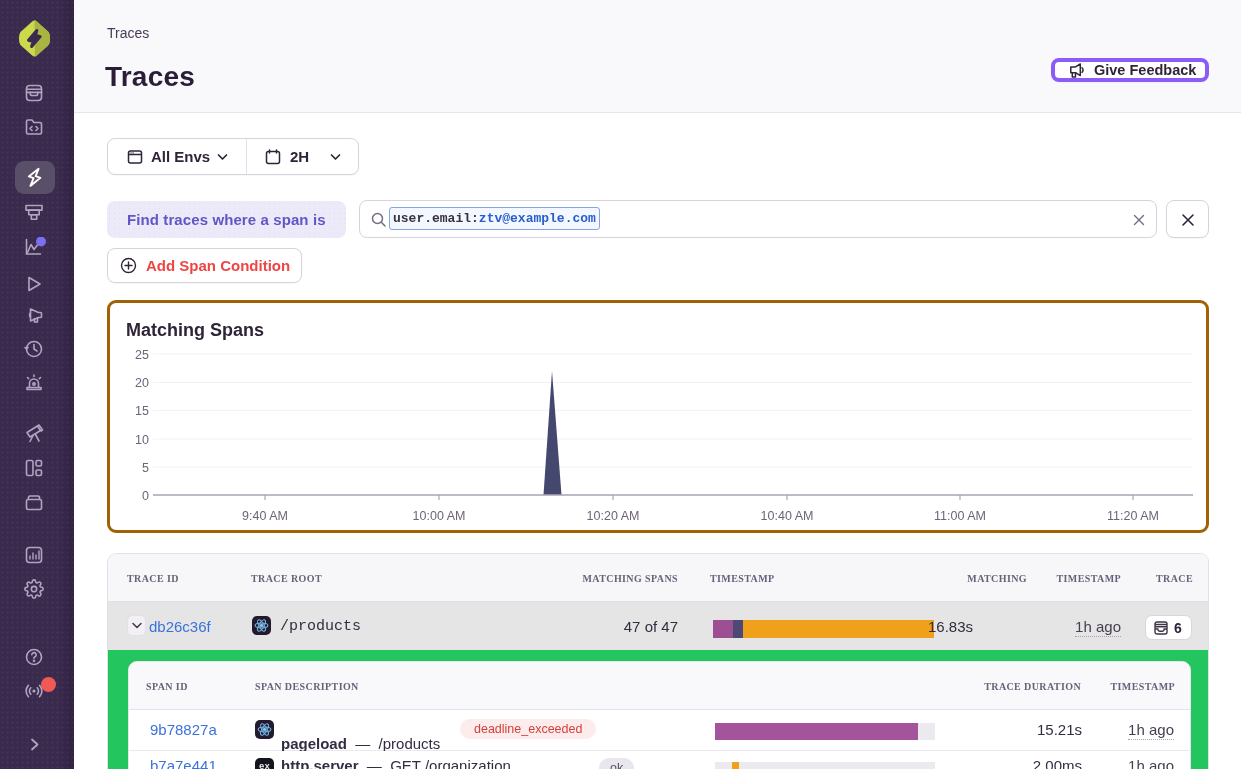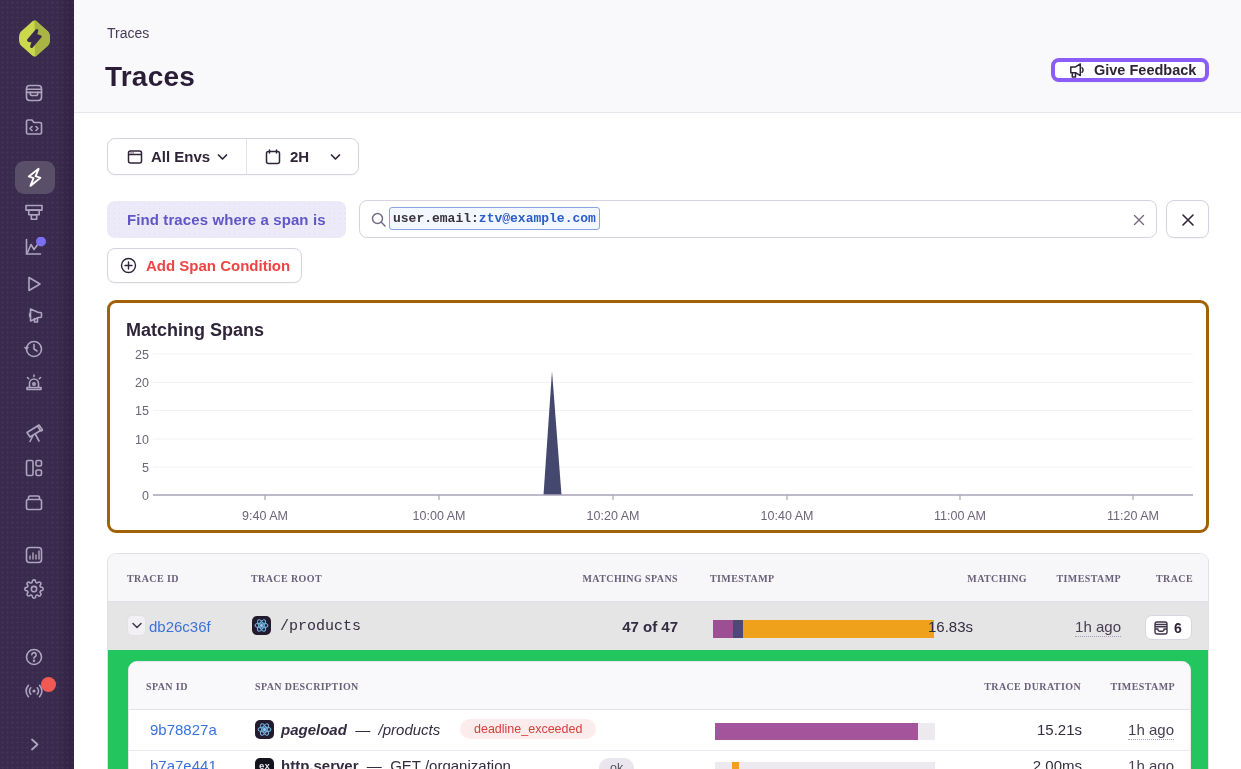--- a/index.html
+++ b/index.html
@@ -353,21 +353,21 @@
       <svg width="19" height="19" viewBox="0 0 19 19">
           <g stroke="#6fb3e0" stroke-width="1.1" fill="none">
             <ellipse cx="9.5" cy="9.5" rx="6.4" ry="2.5"></ellipse>
             <ellipse cx="9.5" cy="9.5" rx="6.4" ry="2.5" transform="rotate(60 9.5 9.5)"></ellipse>
             <ellipse cx="9.5" cy="9.5" rx="6.4" ry="2.5" transform="rotate(120 9.5 9.5)"></ellipse>
           </g>
           <circle cx="9.5" cy="9.5" r="1.7" fill="#8bc3f2"></circle>
         </svg>
     </div>
     <div class="cell" style="left:172px; top:16px;font-family:Liberation Mono, monospace;">/products</div>
-    <div class="cell thr" style="left:453px; top:16px; width:117px; text-align:right;font-weight:bold;">47 of 47</div>
+    <div class="cell thr" style="left:453px; top:16px; width:117px; text-align:right;">47 of 47</div>
     <div class="abs" style="left:605px; top:18px; width:221px; height:18px; background:#efa11b;">
       <div class="abs" style="left:0; top:0; width:20px; height:18px; background:#9c5093;"></div>
       <div class="abs" style="left:20px; top:0; width:10px; height:18px; background:#4d4976;"></div>
     </div>
     <div class="cell thr" style="left:820px; top:16px; width:99px; text-align:left;">16.83s</div>
     <div class="abs" style="left:965px; top:16px; width:48px; text-align:right;"><span class="dotted" style="font-size:15px;">1h ago</span></div>
     <div class="abs" style="left:1037px; top:13px; width:47px; height:25px; border:1px solid #d9d6e0; border-radius:7px; background:#fff;">
       <svg style="position:absolute; left:8px; top:5px;" width="14" height="14" viewBox="0 0 14 14" fill="none" stroke="#3f3549" stroke-width="1.4" stroke-linejoin="round">
           <rect x="1" y="1" width="12" height="12" rx="2"></rect>
           <path d="M1 3.5h12M1 5.8h12"></path>
@@ -389,21 +389,21 @@
         <div class="reacticon abs" style="left:126px; top:10px;">
           <svg width="19" height="19" viewBox="0 0 19 19">
               <g stroke="#6fb3e0" stroke-width="1.1" fill="none">
                 <ellipse cx="9.5" cy="9.5" rx="6.4" ry="2.5"></ellipse>
                 <ellipse cx="9.5" cy="9.5" rx="6.4" ry="2.5" transform="rotate(60 9.5 9.5)"></ellipse>
                 <ellipse cx="9.5" cy="9.5" rx="6.4" ry="2.5" transform="rotate(120 9.5 9.5)"></ellipse>
               </g>
               <circle cx="9.5" cy="9.5" r="1.7" fill="#8bc3f2"></circle>
             </svg>
         </div>
-        <div class="cell" style="left:152px; top:11px;font-style:italic;"><b>pageload</b>&nbsp; — &nbsp;/products</div>
+        <div class="cell" style="left:152px; top:25px;"><b>pageload</b>&nbsp; — &nbsp;/products</div>
         <div class="abs" style="left:331px; top:9px;"><span class="badge-red">deadline_exceeded</span></div>
         <div class="abs" style="left:586px; top:13px; width:220px; height:17px; background:#eceaef;">
           <div class="abs" style="left:0; top:0; width:203px; height:17px; background:#a3549b;"></div>
         </div>
         <div class="cell thr" style="left:854px; top:11px; width:99px; text-align:right;">15.21s</div>
         <div class="abs" style="left:997px; top:11px; width:48px; text-align:right;"><span class="dotted" style="font-size:15px;">1h ago</span></div>
       </div>
       <div class="srow2">
         <div class="cell link" style="left:21px; top:6px;">b7a7e441</div>
         <div class="abs" style="left:126px; top:7px; width:19px; height:19px; border-radius:5px; background:#14141c; color:#e8e8ee; font-size:9px; font-weight:bold; text-align:center; line-height:19px; font-family:'Liberation Mono',monospace;">ex</div>

